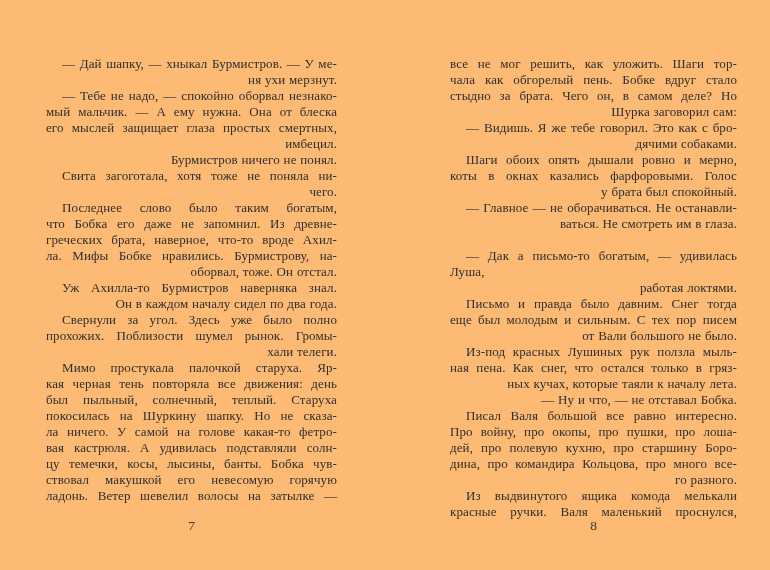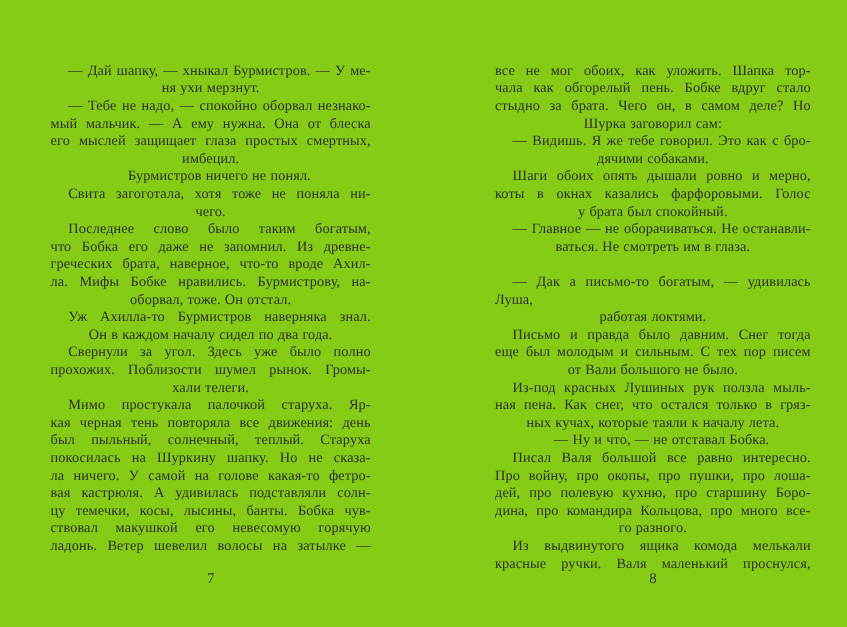--- a/index.html
+++ b/index.html
@@ -8,40 +8,40 @@
     width: 770px;
     height: 570px;
     overflow: hidden;
     background: #fcfcfa;
     font-family: "Liberation Serif", "DejaVu Serif", serif;
   }
   .spread {
     position: relative;
     width: 770px;
     height: 570px;
-    background: #84cc16;
+    background: #fdba74;
   }
   .page { position: absolute; top: 0; height: 570px; }
   #page-left  { left: 0;   width: 392px; }
   #page-right { left: 392px; width: 378px; }
 
   .column {
     position: absolute;
     top: 56px;
     color: #2e2e2e;
     font-size: 13px;
     line-height: 16px;
     font-weight: 500;
     letter-spacing: 0.1px;
     word-spacing: 0.4px;
   }
   #page-left  .column { left: 46px;  width: 291px; }
   #page-right .column { left: 58px;  width: 287px; }
 
-  .line { min-height: 16px; text-align: center; }
+  .line { min-height: 16px; text-align: right; }
   .line.just { text-align: justify; text-align-last: justify; }
   .line.indent { text-indent: 16px; }
   .line.blank { min-height: 16px; }
 
   .page-number {
     position: absolute;
     top: 518px;
     text-align: center;
     color: #3a3a3a;
     font-size: 13.5px;
@@ -85,21 +85,21 @@
         <div class="line just">вая кастрюля. А удивилась подставляли солн-</div>
         <div class="line just">цу темечки, косы, лысины, банты. Бобка чув-</div>
         <div class="line just">ствовал макушкой его невесомую горячую</div>
         <div class="line just">ладонь. Ветер шевелил волосы на затылке —</div>
       </div>
     <div class="page-number">7</div>
   </section>
 
   <section class="page" id="page-right">
     <div class="column">
-        <div class="line just">все не мог обоих, как уложить. Шапка тор-</div>
+        <div class="line just">все не мог решить, как уложить. Шаги тор-</div>
         <div class="line just">чала как обгорелый пень. Бобке вдруг стало</div>
         <div class="line just">стыдно за брата. Чего он, в самом деле? Но</div>
         <div class="line">Шурка заговорил сам:</div>
         <div class="line indent just">— Видишь. Я же тебе говорил. Это как с бро-</div>
         <div class="line">дячими собаками.</div>
         <div class="line indent just">Шаги обоих опять дышали ровно и мерно,</div>
         <div class="line just">коты в окнах казались фарфоровыми. Голос</div>
         <div class="line">у брата был спокойный.</div>
         <div class="line indent just">— Главное — не оборачиваться. Не останавли-</div>
         <div class="line">ваться. Не смотреть им в глаза.</div>

